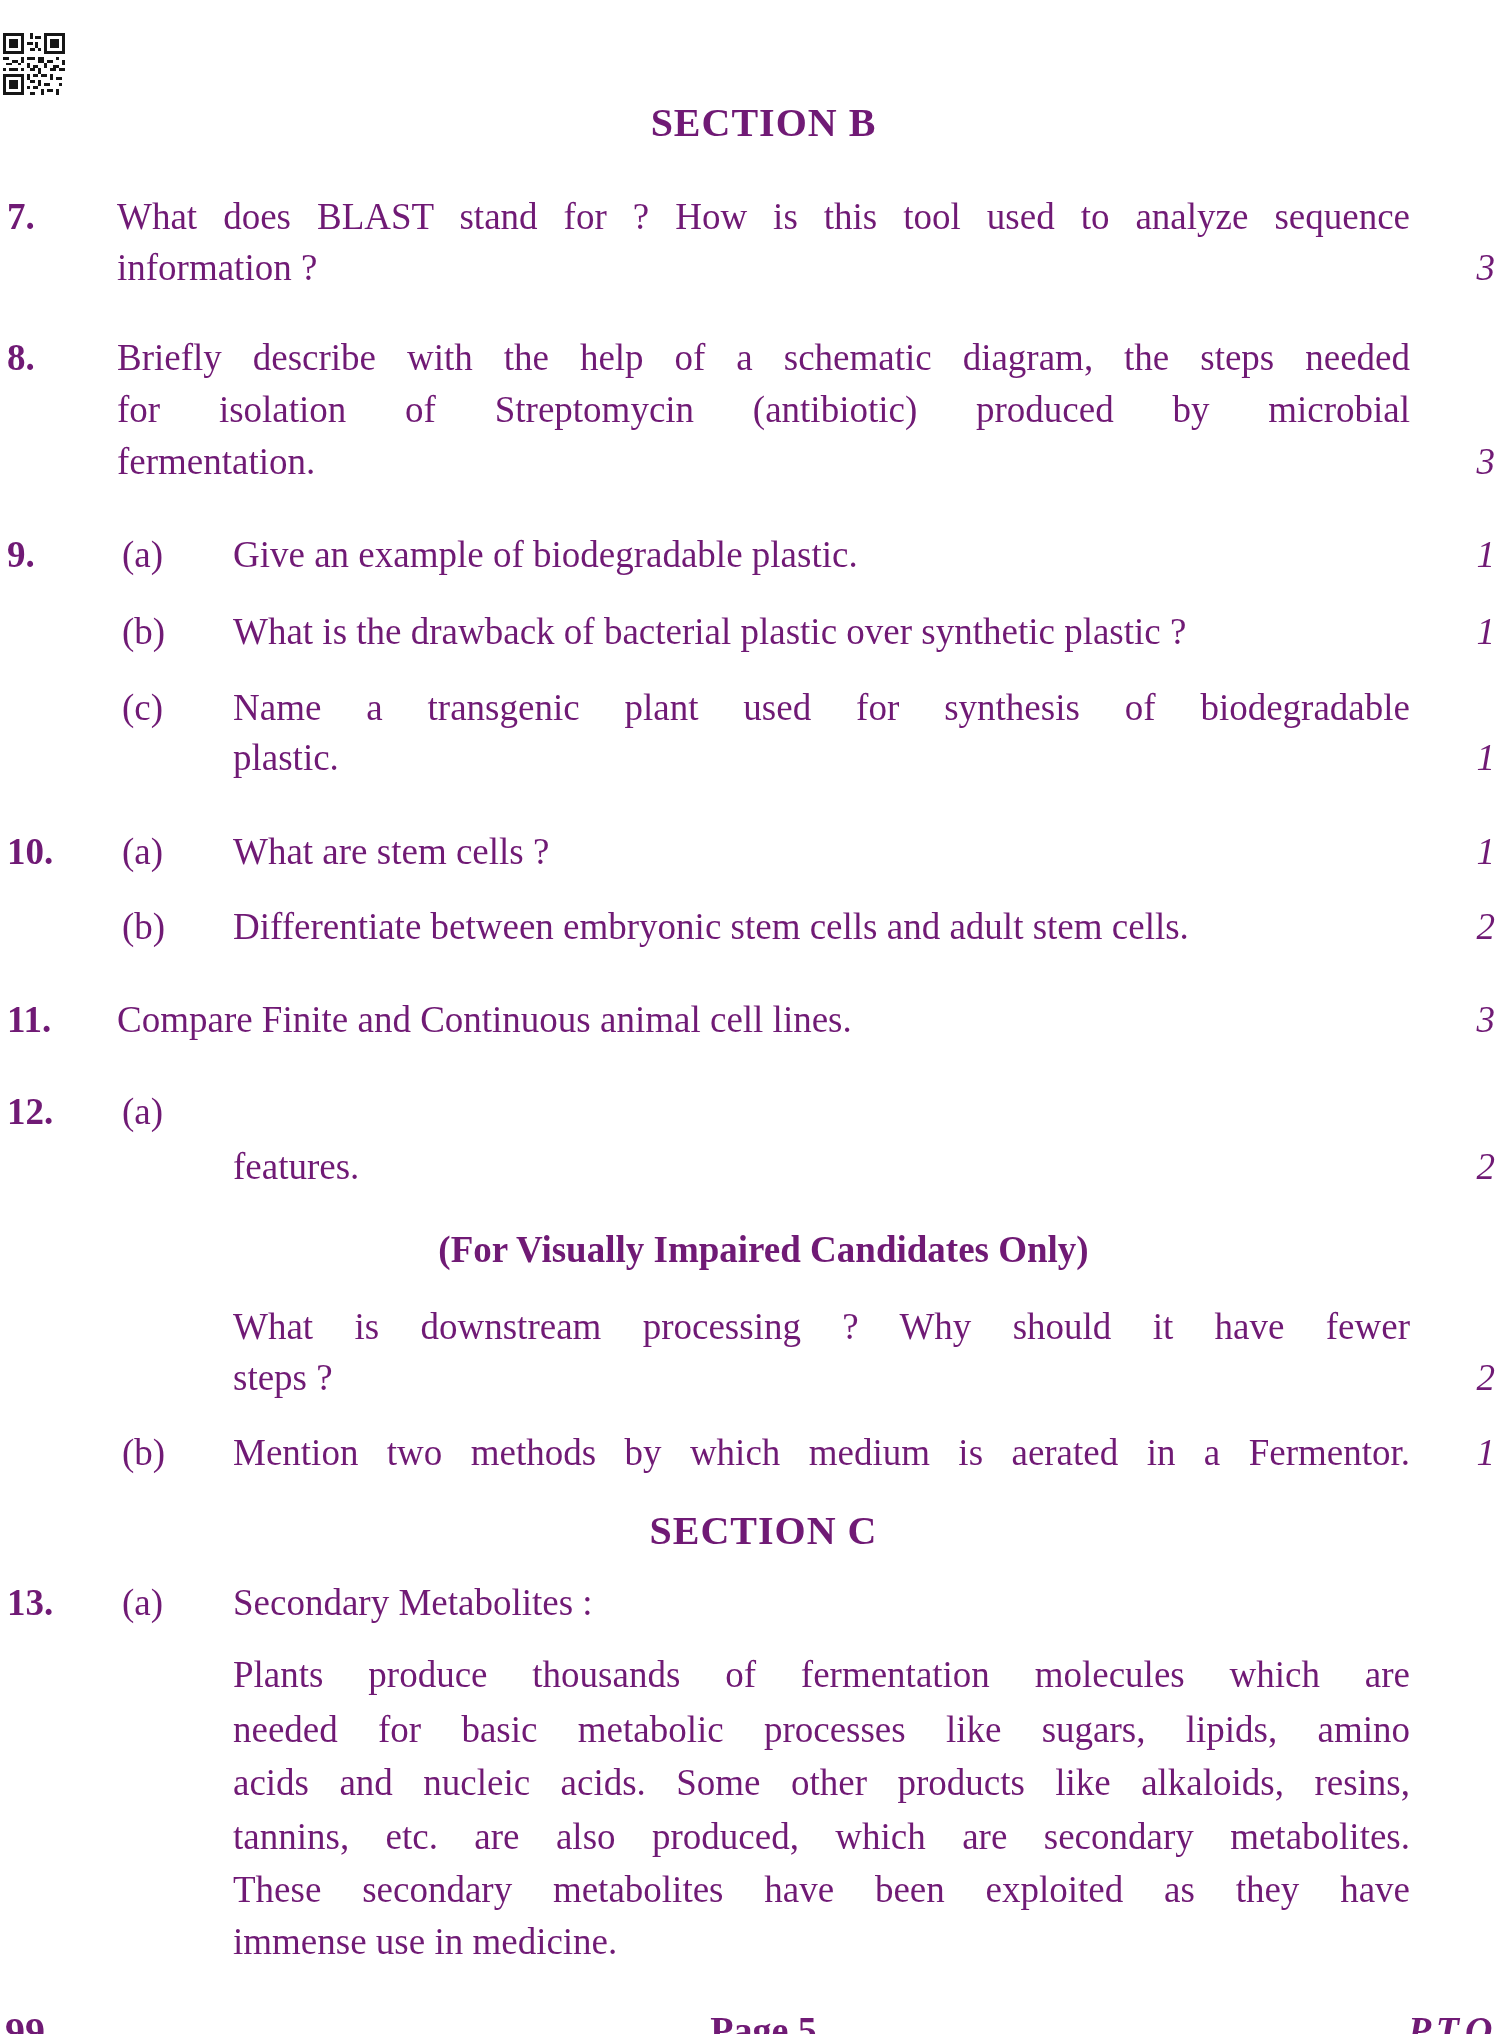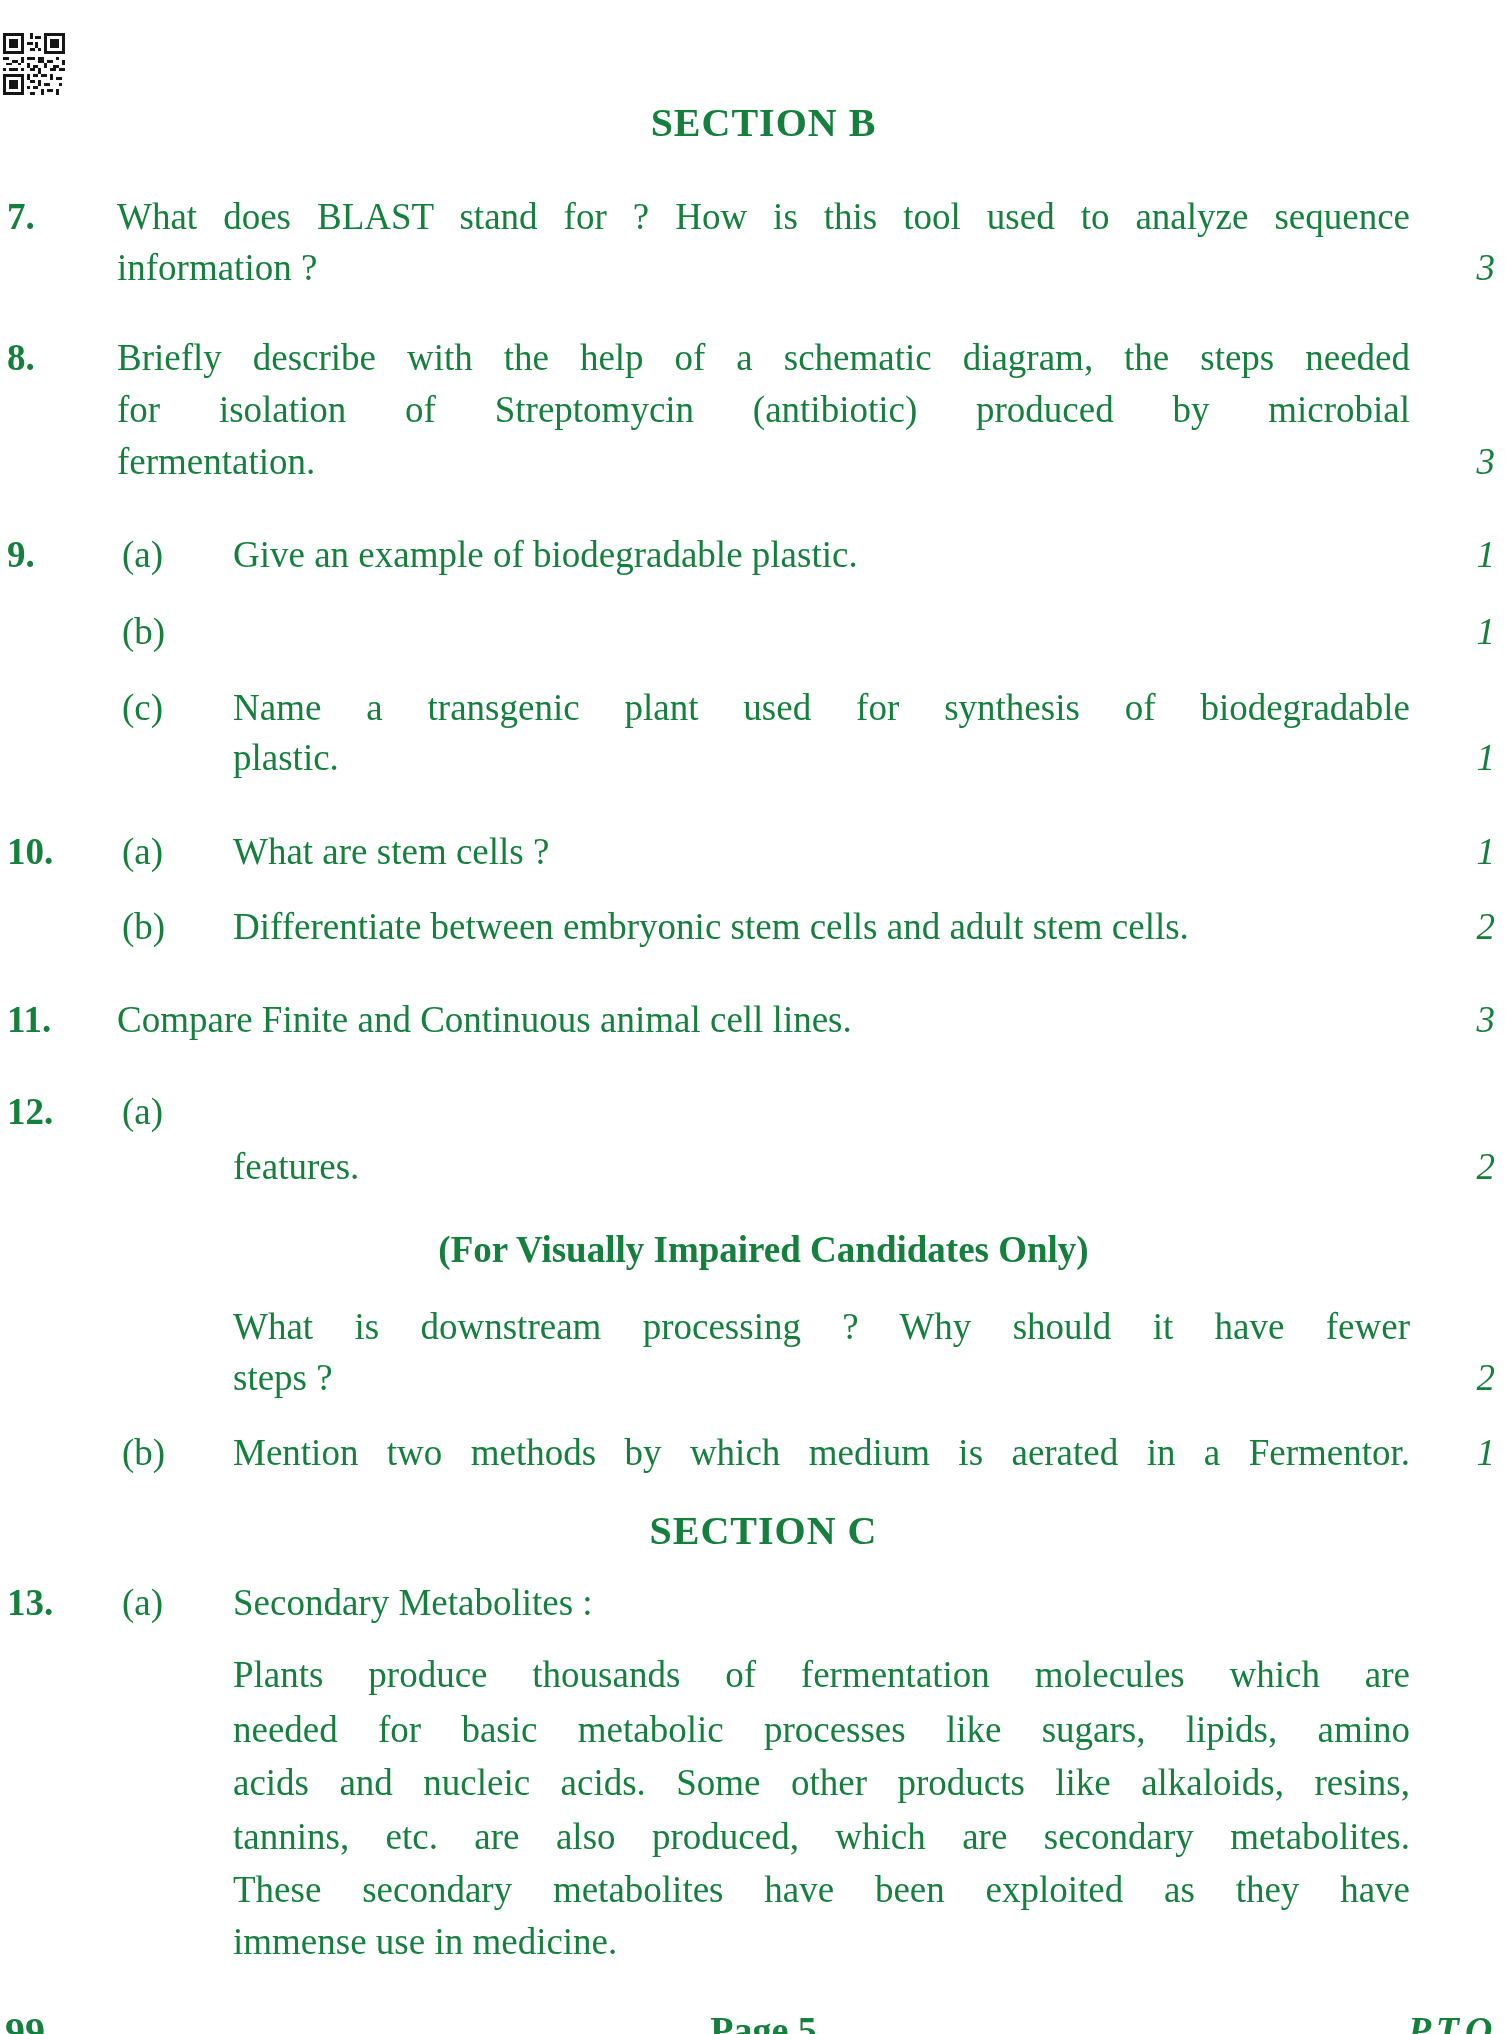--- a/index.html
+++ b/index.html
@@ -9,21 +9,21 @@
     background:#ffffff;
     overflow:hidden;
     font-family:"Liberation Serif", serif;
     color:#121212;
   }
   .ln{
     position:absolute;
     font-size:37px;
     line-height:52px;
     height:52px;
-    color:#15803d;
+    color:#701a75;
   }
   .main{left:117px;width:1293px;}
   .sub{left:233px;width:1177px;}
   .num{left:7px;font-weight:bold;}
   .letter{left:122px;}
   .just{text-align:justify;text-align-last:justify;}
   .mark{
     left:1410px;width:85px;
     text-align:right;
     font-style:italic;
@@ -126,20 +126,21 @@
   <div class="ln main just" style="top:384px;">for isolation of Streptomycin (antibiotic) produced by microbial</div>
   <div class="ln main" style="top:436px;">fermentation.</div>
   <div class="ln mark" style="top:436px;">3</div>
 
   <div class="ln num" style="top:529px;">9.</div>
   <div class="ln letter" style="top:529px;">(a)</div>
   <div class="ln sub" style="top:529px;">Give an example of biodegradable plastic.</div>
   <div class="ln mark" style="top:529px;">1</div>
 
   <div class="ln letter" style="top:606px;">(b)</div>
+  <div class="ln sub" style="top:606px;">What is the drawback of bacterial plastic over synthetic plastic ?</div>
   <div class="ln mark" style="top:606px;">1</div>
 
   <div class="ln letter" style="top:682px;">(c)</div>
   <div class="ln sub just" style="top:682px;">Name a transgenic plant used for synthesis of biodegradable</div>
   <div class="ln sub" style="top:732px;">plastic.</div>
   <div class="ln mark" style="top:732px;">1</div>
 
   <div class="ln num" style="top:826px;">10.</div>
   <div class="ln letter" style="top:826px;">(a)</div>
   <div class="ln sub" style="top:826px;">What are stem cells ?</div>

